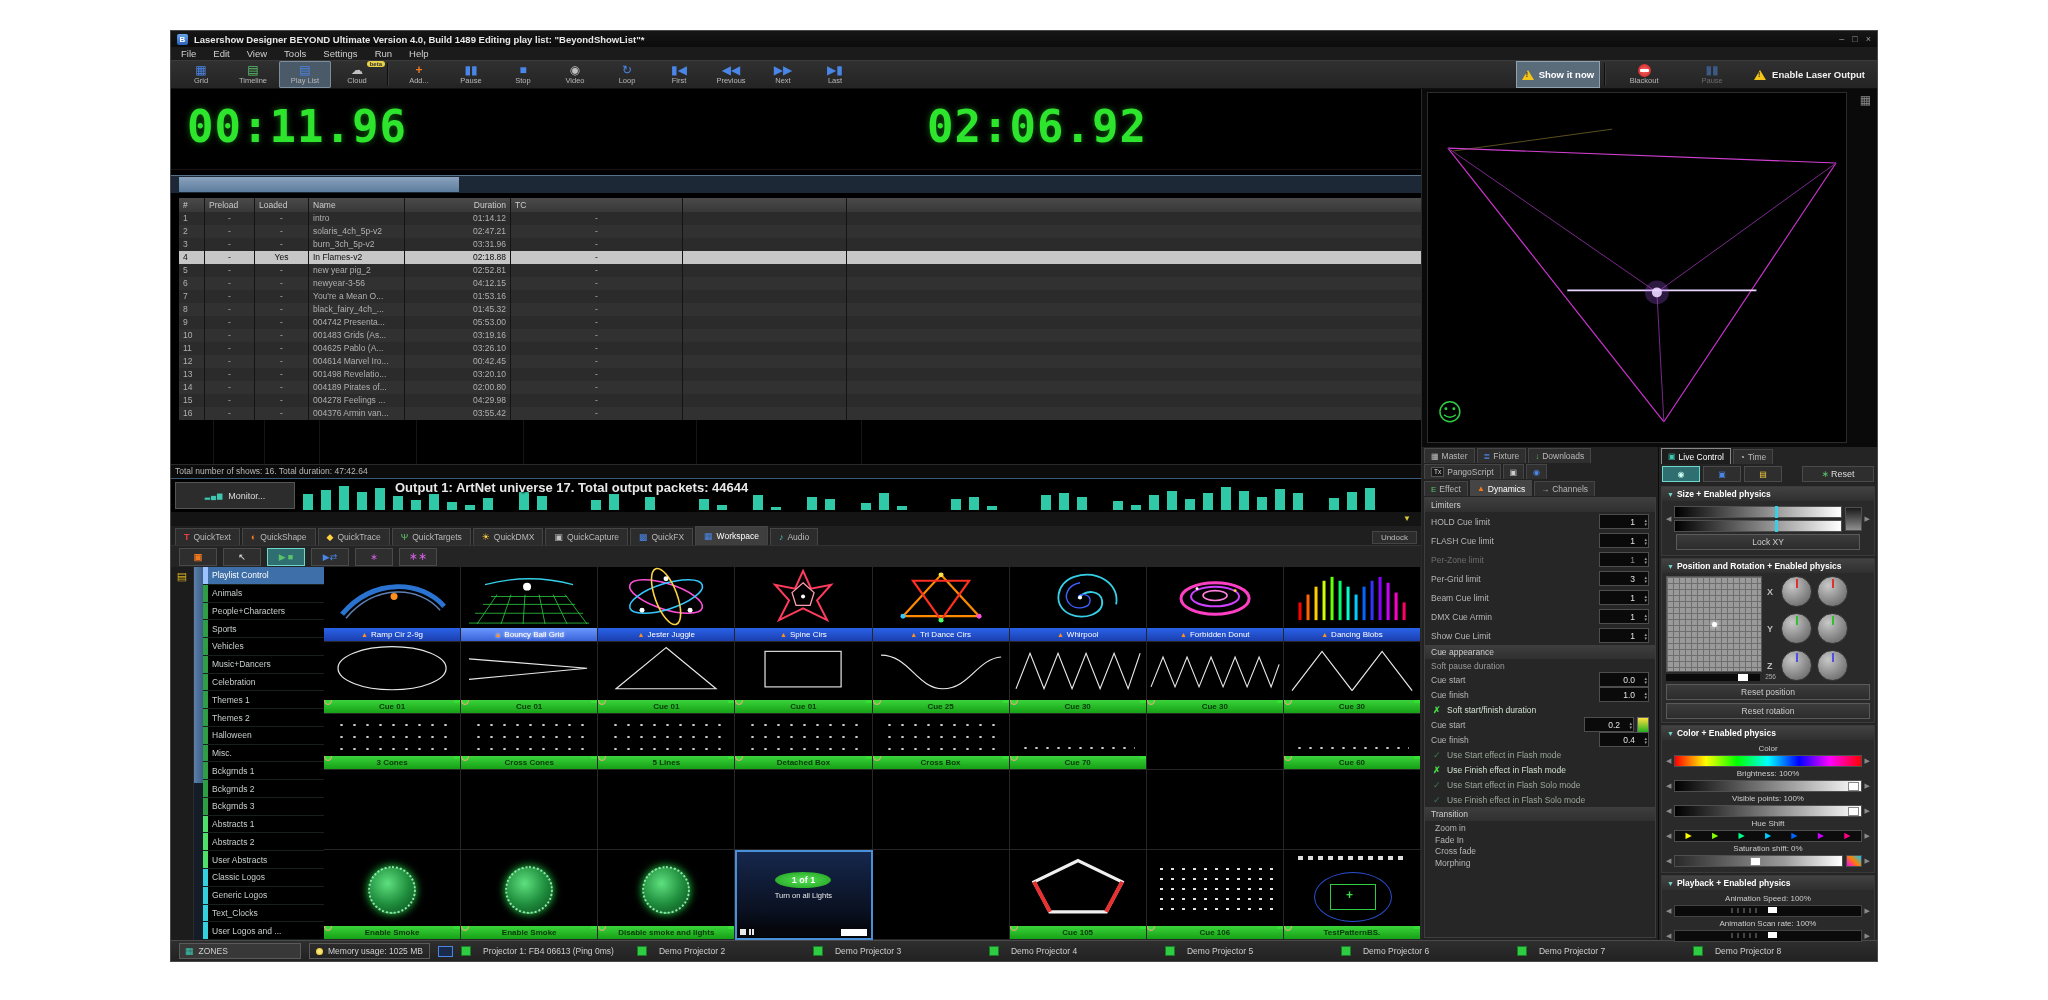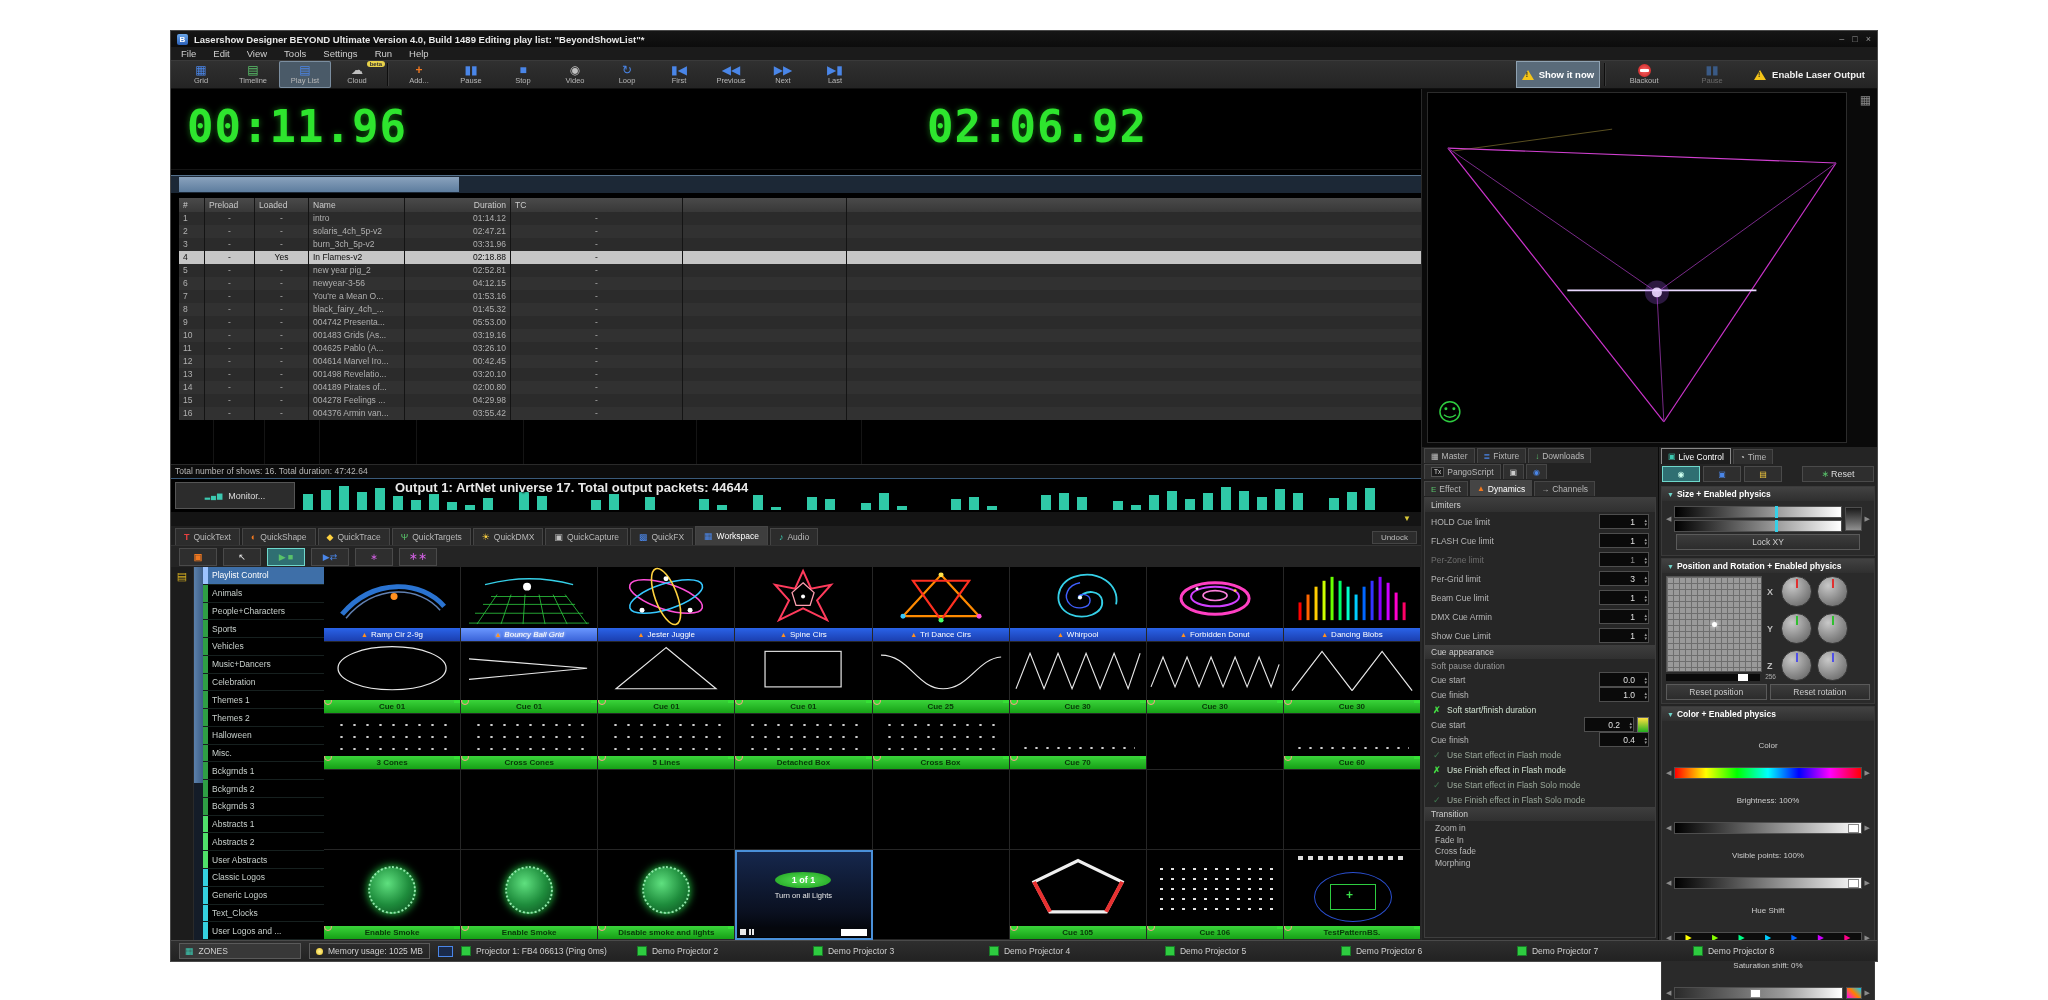--- a/index.html
+++ b/index.html
@@ -117,21 +117,21 @@
   .chip{width:5px;height:100%;flex:none;background:#2e9e44;}
   .cat.chip-bg .chip{background:#4fe06a;} .cat.chip-c .chip{background:#35d0e0;}
   .cat.sel{background:#3e6fa8;color:#fff;} .cat.sel .chip{background:#9cc3ff;}
 
   .grid{flex:1;display:grid;grid-template-columns:repeat(8,1fr);grid-template-rows:75px 72px 56px 80px 1fr;min-width:0;}
   .cell{position:relative;background:#000;border-right:1px solid #262626;border-bottom:1px solid #262626;overflow:hidden;}
   .cell svg{display:block;width:100%;height:calc(100% - 13px);}
   .cuebar{position:absolute;left:0;right:0;bottom:0;height:13px;font-size:8px;display:flex;
           align-items:center;justify-content:center;color:#fff;overflow:hidden;white-space:nowrap;}
   .bar-blue{background:linear-gradient(#2a63e8,#1b3fb0);}
-  .bar-blue.hl{background:linear-gradient(#6a97ff,#3a63d8);text-shadow:0 0 3px #fff;font-style:italic;}
+  .bar-blue.hl{background:linear-gradient(#6a97ff,#3a63d8);text-shadow:0 0 3px #fff;}
   .bar-blue .bic{color:#ff9020;font-size:7px;margin-right:3px;}
   .bar-green{background:linear-gradient(#3ad43a,#16a016);color:#073807;font-weight:bold;}
   .bar-green::before{content:"";width:6px;height:6px;border-radius:50%;background:#d03020;
                      margin-right:4px;border:1px solid #ff9a8a;}
   .hndl::after,.hndl::before{content:"";position:absolute;top:-3px;width:6px;height:6px;background:#35e035;}
   .hndl::before{left:0;} .hndl::after{right:0;}
   .dots3{background-image:radial-gradient(#cfcfcf 1px,transparent 1.4px);background-size:13px 12px;
          width:115px;height:34px;margin:5px auto 0;}
   .dots1{background-image:radial-gradient(#cfcfcf 1px,transparent 1.4px);background-size:11px 10px;
          width:115px;height:10px;position:absolute;bottom:16px;left:10px;}
@@ -210,43 +210,43 @@
               background:#fff;border-radius:50%;box-shadow:0 0 4px #fff;}
   .padbar{width:94px;height:7px;background:#0a0a0a;margin-top:2px;position:relative;}
   .padbar::after{content:"";position:absolute;right:12px;top:0;width:10px;height:7px;background:#fff;}
   .padscale{position:absolute;right:-16px;top:-1px;font-size:6.5px;color:#aaa;}
   .knobcol{flex:1;display:flex;flex-direction:column;justify-content:space-between;}
   .knobrow{display:flex;align-items:center;gap:5px;}
   .axlabel{width:9px;color:#bdbdbd;font-size:9px;font-weight:bold;}
   .knob{width:29px;height:29px;border-radius:50%;border:1px solid #3a3a3a;position:relative;
         background:radial-gradient(circle at 35% 30%,#c8c8c8,#8a8a8a 55%,#5a5a5a);}
   .knob::after{content:"";position:absolute;left:50%;top:2px;width:2px;height:9px;margin-left:-1px;background:var(--pc,#e33);}
-  .resetrow{display:flex;gap:3px;margin-top:3px;}
+  .resetrow{display:flex;gap:3px;margin-top:3px;flex-direction:column;}
   .resetrow .rstbtn{flex:1;}
-  .c-label{text-align:center;color:#ccc;font-size:8px;margin:17px 0;}
+  .c-label{text-align:center;color:#ccc;font-size:8px;margin:1px 0;}
   .rainbow{background:linear-gradient(90deg,#f00,#ff0,#0f0,#0ff,#00f,#f0f,#f00);}
   .hue-strip{flex:1;height:10px;border:1px solid #4e4e4e;background:#0c0c0c;display:flex;
              justify-content:space-around;align-items:center;font-size:8px;line-height:8px;}
   .sat{background:linear-gradient(90deg,#2a2a2a,#9a9a9a 65%,#fff);}
   .satcap{width:14px;height:10px;border:1px solid #4e4e4e;background:linear-gradient(45deg,#f0f,#ff8000,#0cf);flex:none;}
   .pb{flex:1;height:10px;border:1px solid #444;background:#0a0a0a;position:relative;}
   .pb::before{content:"";position:absolute;left:50%;top:1px;width:9px;height:6px;background:#fff;}
   .pb::after{content:"";position:absolute;left:30%;top:2px;right:55%;height:5px;
              background:repeating-linear-gradient(90deg,#444 0 2px,transparent 2px 6px);}
 
   
   .statusbar{height:20px;flex:none;background:linear-gradient(#2e2e2e,#222);border-top:1px solid #4a4a4a;
              display:flex;align-items:center;gap:8px;padding:0 8px;font-size:8.5px;color:#d0d0d0;}
   .zonesbtn{width:110px;height:14px;background:#383838;border:1px solid #5a5a5a;display:flex;
             align-items:center;gap:5px;padding:0 5px;}
   .membox{height:14px;border:1px solid #5a5a5a;display:flex;align-items:center;gap:5px;padding:0 6px;}
   .bulb{width:7px;height:7px;border-radius:50%;background:radial-gradient(#fff49a,#e8c020);}
   .monico{width:13px;height:9px;border:1px solid #4a86e8;background:#1a2a4a;}
   .projwrap{flex:1;display:flex;align-items:center;}
-  .proj{flex:1;display:flex;align-items:center;gap:5px;white-space:nowrap;overflow:hidden;}
+  .proj{flex:1;display:flex;align-items:center;gap:12px;white-space:nowrap;overflow:hidden;}
   .gsq{width:8px;height:8px;background:#2ecc40;flex:none;border:1px solid #1a7a28;}
 </style>
 </head>
 <body>
 
 <div class="page">
   <div class="app">
 
     <div class="titlebar">
       <div class="appicon">B</div>

